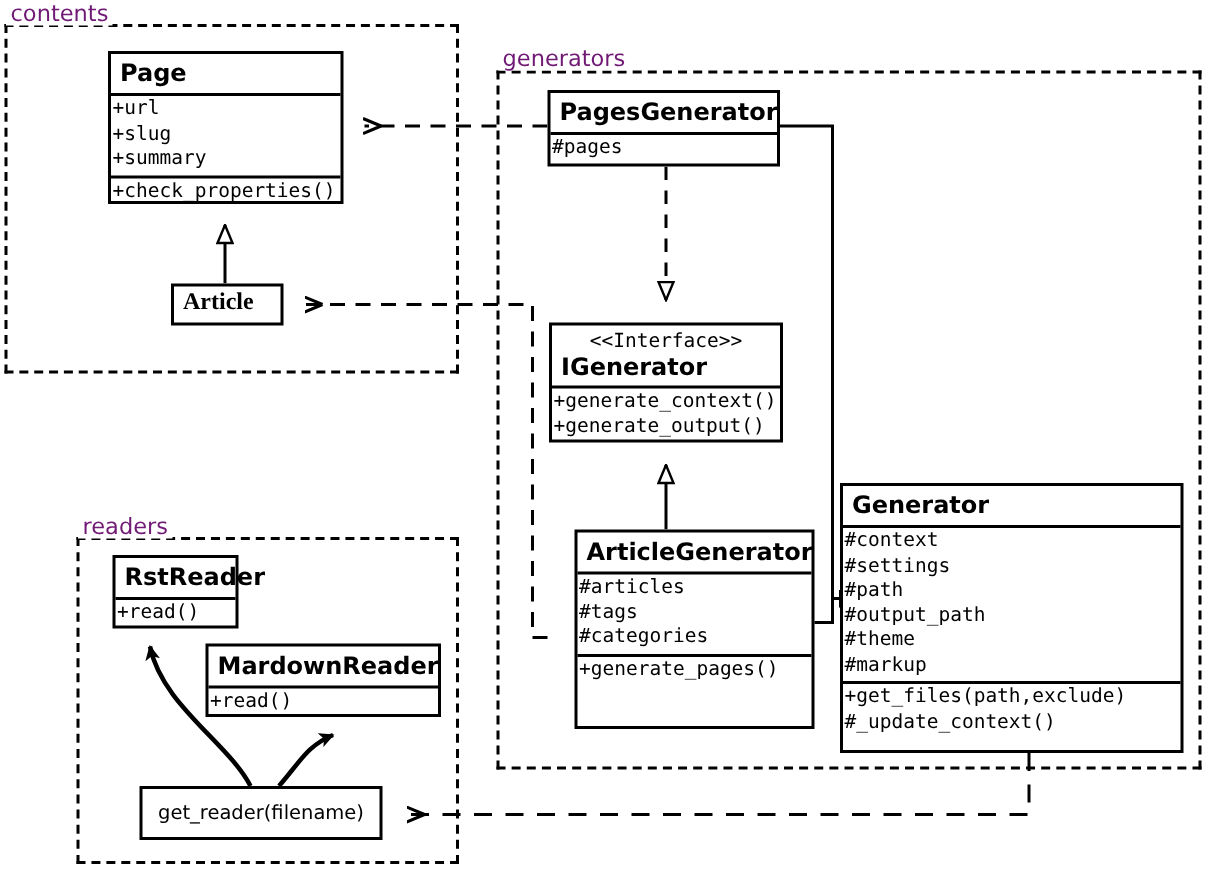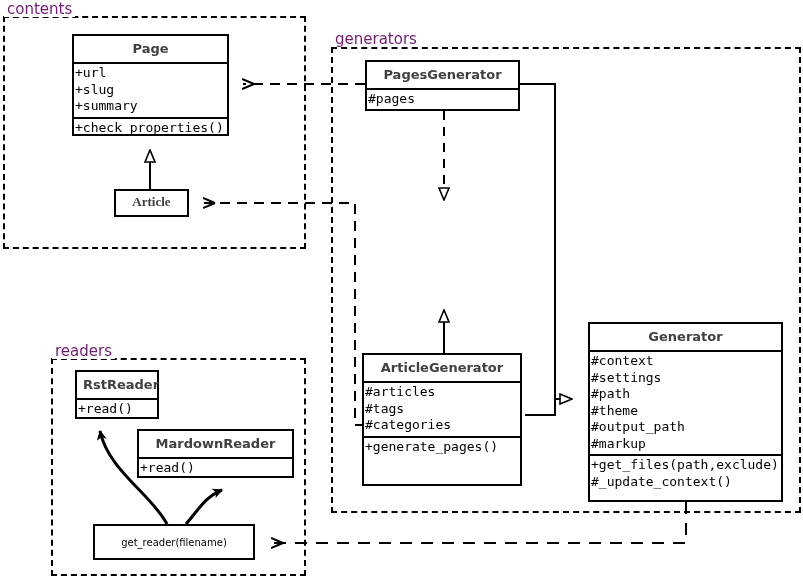--- a/index.html
+++ b/index.html
@@ -44,25 +44,24 @@
   
   .cls {
     position: absolute;
     border: 2px solid #000;
     background: #ffffff;
     box-sizing: border-box;
     z-index: 5;
   }
   .cls-name {
     font-weight: bold;
-    font-size: 13px;
-    text-align: center;
+    font-size: 16px;
     padding: 4px 6px 5px 6px;
     line-height: 17px;
-    color: #404040;
+    color: #000000;
   }
   .cls-stereo {
     font-weight: normal;
     font-size: 13px;
     text-align: center;
     font-family: "DejaVu Sans Mono", monospace;
     line-height: 16px;
     color: #000;
     padding: 3px 6px 0 6px;
   }
@@ -82,21 +81,21 @@
     position: absolute;
     border: 2px solid #000;
     background: #ffffff;
     box-sizing: border-box;
     display: flex;
     align-items: center;
     justify-content: center;
     z-index: 5;
   }
   .plain-box span {
-    font-size: 10px;
+    font-size: 13px;
     color: #000;
     font-family: "DejaVu Sans", sans-serif;
   }
 </style>
 </head>
 <body>
 
 <div id="canvas">
 
   <svg id="edges" viewBox="0 0 803 579" width="803" height="579">
@@ -179,41 +178,49 @@
     <div class="cls-name" style="padding:2px 6px 2px 6px;">Article</div>
   </div>
 
   <div class="cls" style="left:365px; top:60px; width:155px; height:51px;">
     <div class="cls-name">PagesGenerator</div>
     <div class="cls-sec">
       <div>#pages</div>
     </div>
   </div>
 
-
-  <div class="cls" style="left:362px; top:353px; width:160px; height:133px;">
+  <div class="cls" style="left:366px; top:215px; width:156px; height:80px;">
+    <div class="cls-stereo">&lt;&lt;Interface&gt;&gt;</div>
+    <div class="cls-name with-stereo">IGenerator</div>
+    <div class="cls-sec">
+      <div>+generate_context()</div>
+      <div>+generate_output()</div>
+    </div>
+  </div>
+
+  <div class="cls" style="left:383px; top:353px; width:160px; height:133px;">
     <div class="cls-name">ArticleGenerator</div>
     <div class="cls-sec">
       <div>#articles</div>
       <div>#tags</div>
       <div>#categories</div>
     </div>
     <div class="cls-sec">
       <div>+generate_pages()</div>
     </div>
   </div>
 
-  <div class="cls" style="left:588px; top:322px; width:195px; height:180px;">
+  <div class="cls" style="left:560px; top:322px; width:229px; height:180px;">
     <div class="cls-name">Generator</div>
     <div class="cls-sec">
       <div>#context</div>
       <div>#settings</div>
       <div>#path</div>
+      <div>#output_path</div>
       <div>#theme</div>
-      <div>#output_path</div>
       <div>#markup</div>
     </div>
     <div class="cls-sec">
       <div>+get_files(path,exclude)</div>
       <div>#_update_context()</div>
     </div>
   </div>
 
   <div class="cls" style="left:75px; top:370px; width:84px; height:49px;">
     <div class="cls-name">RstReader</div>

